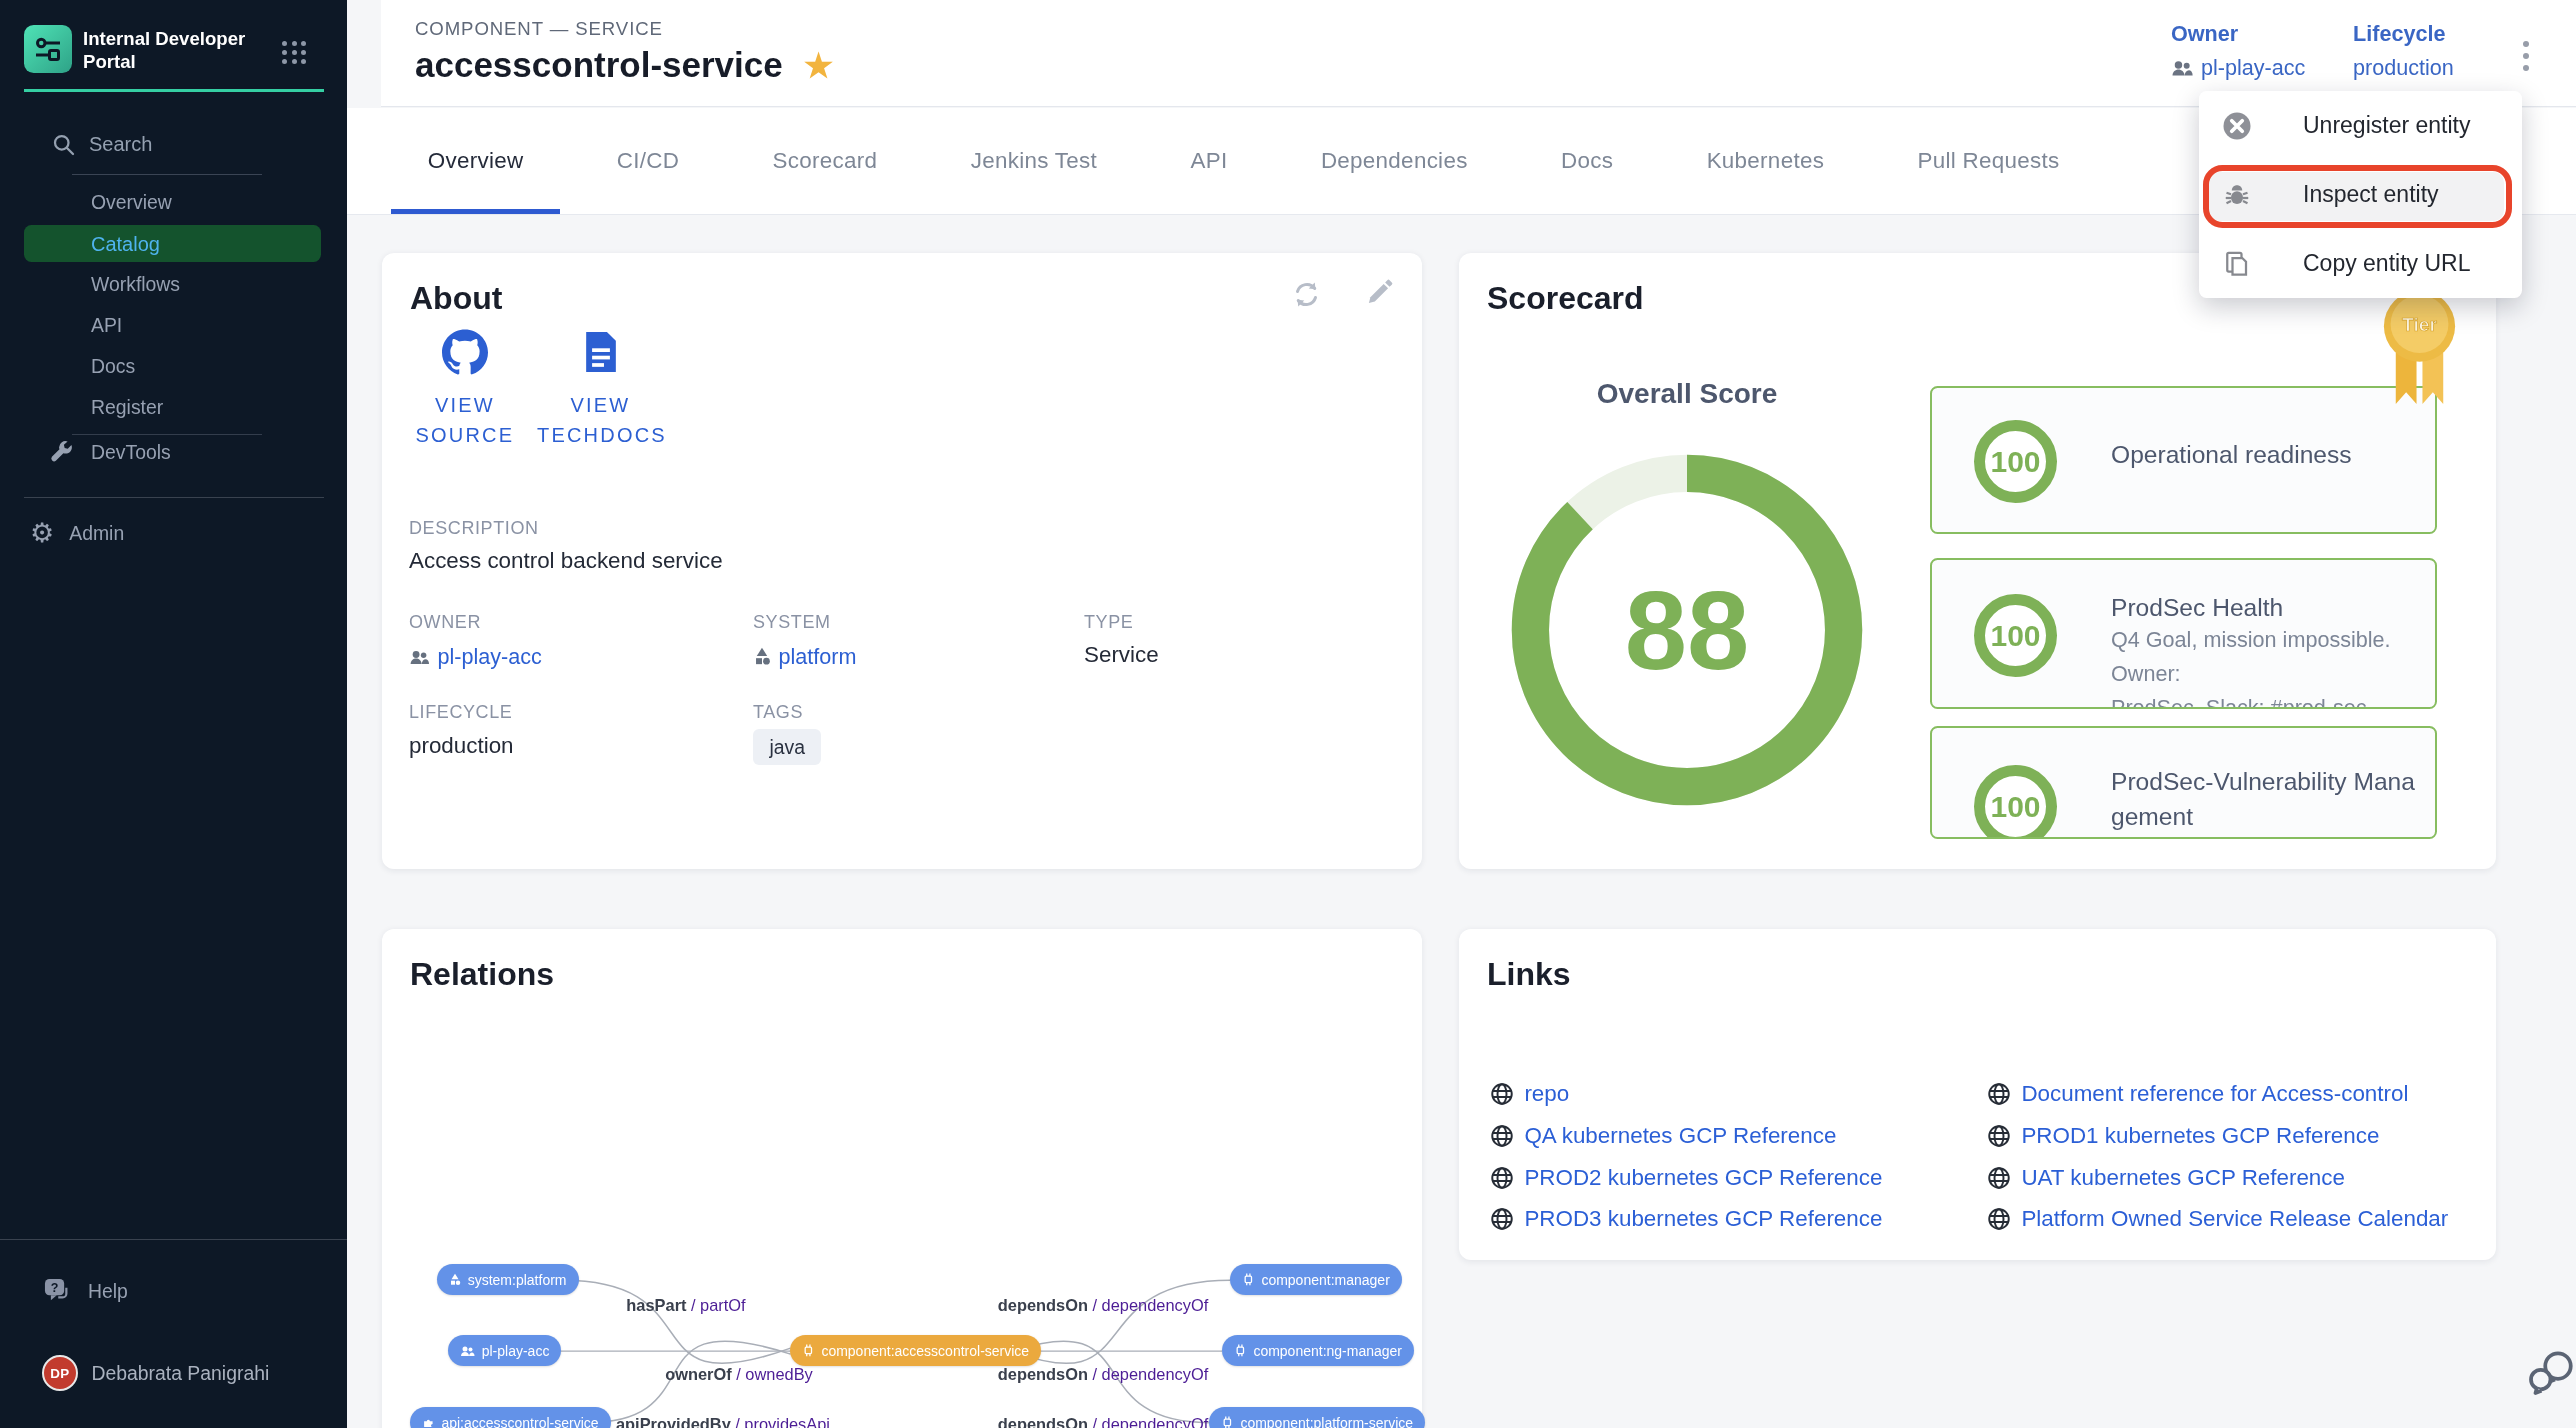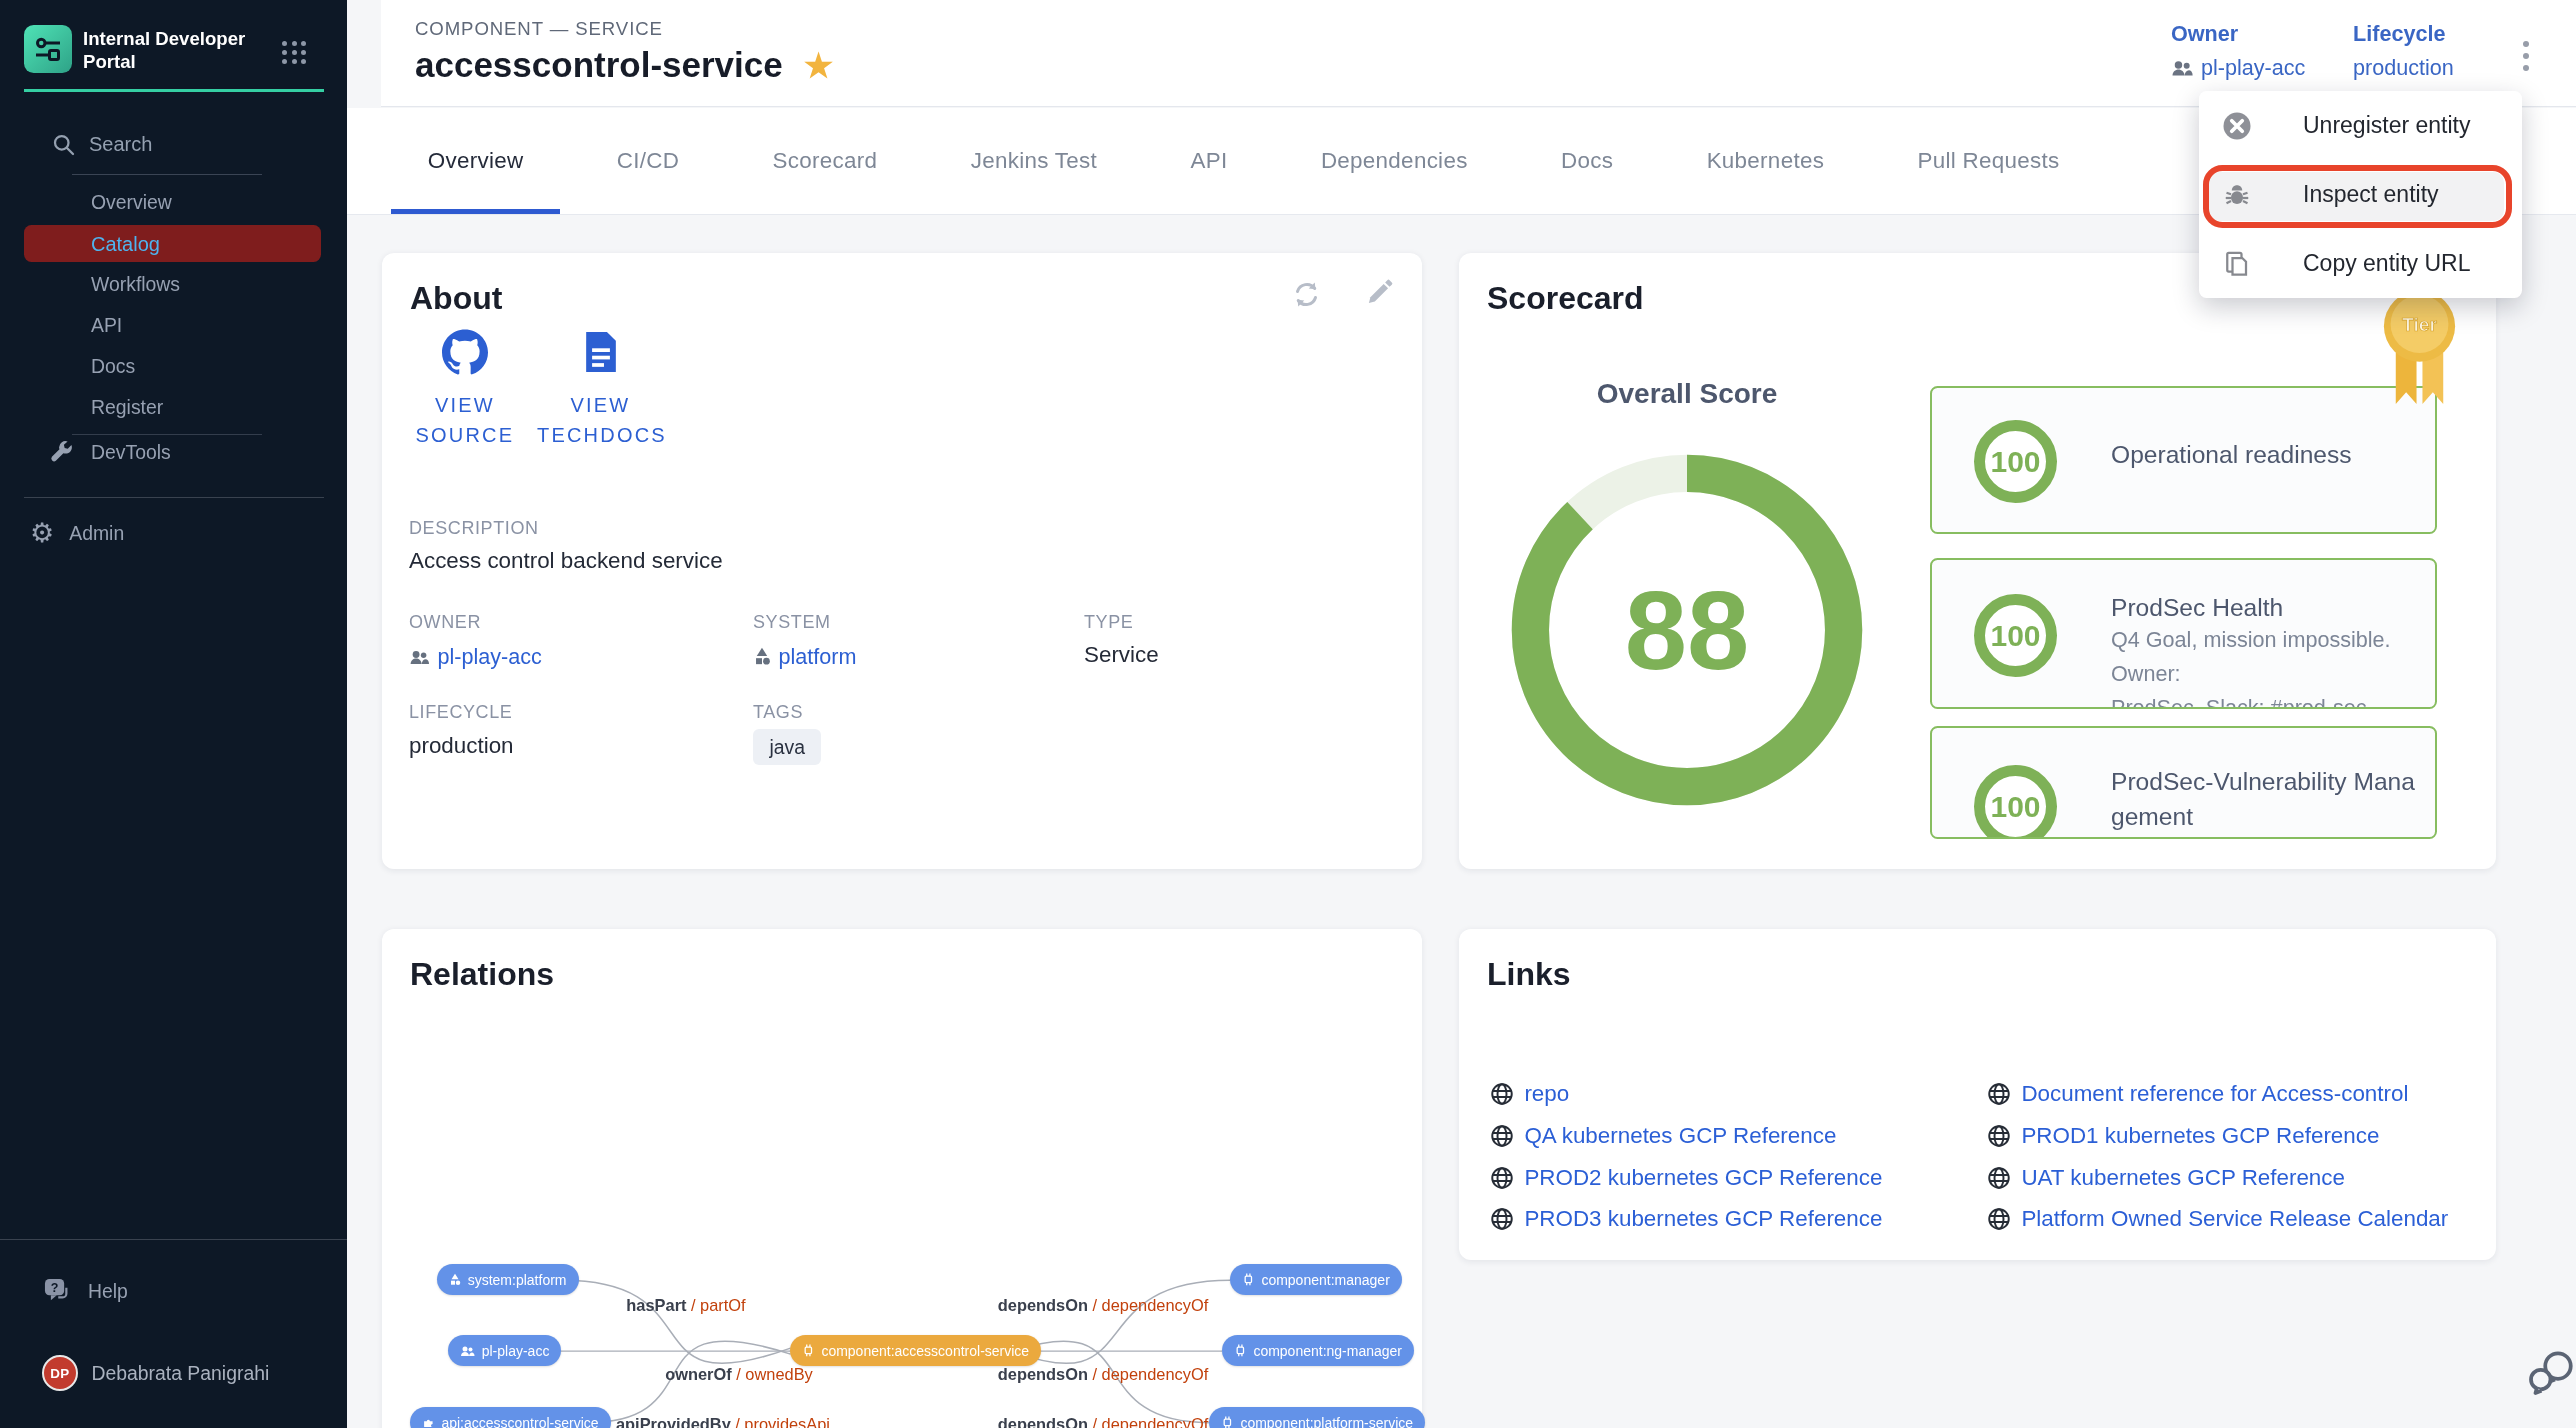--- a/index.html
+++ b/index.html
@@ -20,21 +20,21 @@
   .grid-icon i { width:5.2px; height:5.2px; border-radius:50%; background:#8d97a7; }
   .teal-line { position:absolute; left:24px; top:89px; width:300px; height:3px; background:#35cfa3; }
 
   .search-row { position:absolute; left:0; top:128px; width:347px; height:33px; cursor:pointer; }
   .search-row svg { position:absolute; left:52px; top:4.5px; }
   .search-label { position:absolute; left:89px; top:4.5px; font-size:20px; color:#94a0b0; }
   .search-underline { position:absolute; left:72px; top:174px; width:190px; height:0.7px; background:#3a4454; }
 
   .nav-item { position:absolute; left:91px; font-size:19.4px; color:#97a1b2; cursor:pointer; }
   .nav-selected { position:absolute; left:24px; top:225px; width:297px; height:37px;
-                  background:#7f1d1d; border-radius:7.5px; cursor:pointer; }
+                  background:#14532d; border-radius:7.5px; cursor:pointer; }
   .nav-selected span { position:absolute; left:67px; top:8.2px; font-size:20px; color:#4fb3ee; }
   .sb-divider-sm { position:absolute; left:72px; width:190px; height:0.7px; background:#333d4c; }
   .sb-divider-lg { position:absolute; left:24px; width:300px; height:0.7px; background:#39424f; }
   .sb-divider-full { position:absolute; left:0; width:347px; height:0.7px; background:#39424f; }
   .icon-item { position:absolute; display:flex; align-items:center; gap:15px; cursor:pointer;
                color:#97a1b2; font-size:19.4px; }
   .user-row { position:absolute; left:42px; top:1355px; display:flex; align-items:center; gap:13.4px; cursor:pointer; }
   .avatar { width:36px; height:36px; border-radius:50%; background:#c23b2e; border:2.2px solid #e8e8e8;
             display:flex; align-items:center; justify-content:center;
             color:#fff; font-size:13.4px; font-weight:700; letter-spacing:0.4px; }
@@ -97,21 +97,21 @@
   .sc-sub { position:absolute; left:179px; right:15px; font-size:21.6px; color:#7c8596; line-height:34px; }
 
   
   .relations { left:382px; top:929px; width:1040px; height:552px; }
   .rel-node { position:absolute; height:31px; border-radius:15.7px; background:#6392e8; color:#fff;
               font-size:14px; display:inline-flex; align-items:center; gap:6.7px; padding:0 12px;
               white-space:nowrap; cursor:pointer; box-shadow:0 0.7px 2.2px rgba(0,0,0,.15); }
   .rel-node.center { background:#eba93e; }
   .edge-label { position:absolute; transform:translateX(-50%); white-space:nowrap; font-size:16.4px; }
   .edge-label b { color:#3a404d; font-weight:700; }
-  .edge-label span { color:#c2410c; margin-left:4.5px; }
+  .edge-label span { color:#4c1d95; margin-left:4.5px; }
 
   
   .links { left:1459px; top:929px; width:1037px; height:331px; }
   .link-row { position:absolute; display:flex; align-items:center; gap:10.4px; cursor:pointer; }
   .link-row a { font-size:22.4px; color:#2b5fd6; text-decoration:none; }
 
   
   .menu { position:absolute; left:2199px; top:91px; width:323px; height:207px; background:#fff;
           border-radius:7.5px; box-shadow:0 9px 27px rgba(15,20,40,.22); z-index:100; }
   .menu-item { position:absolute; left:0; width:323px; height:69px; display:flex; align-items:center; cursor:pointer; }

